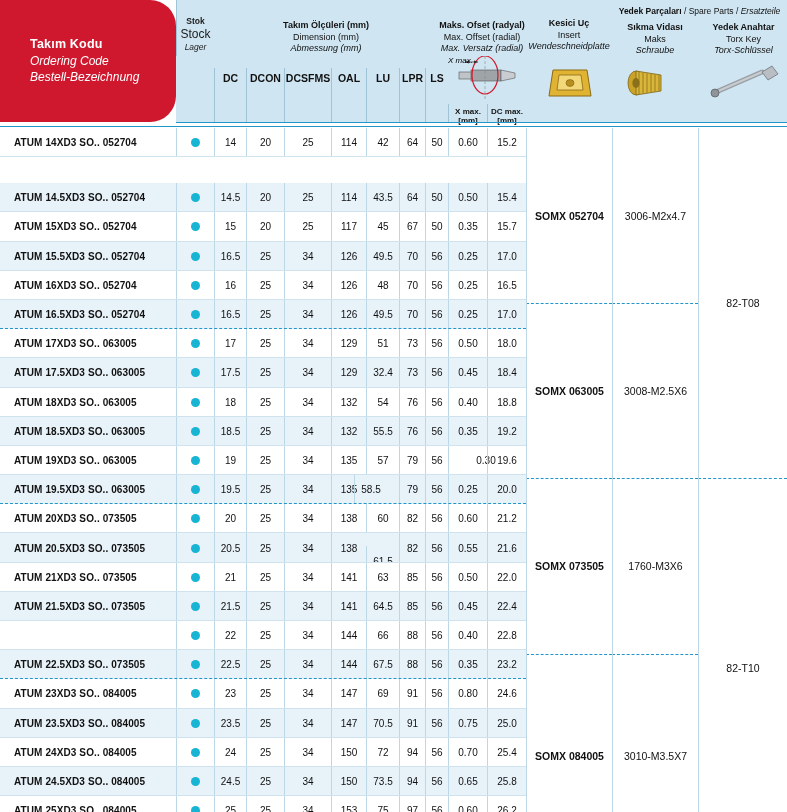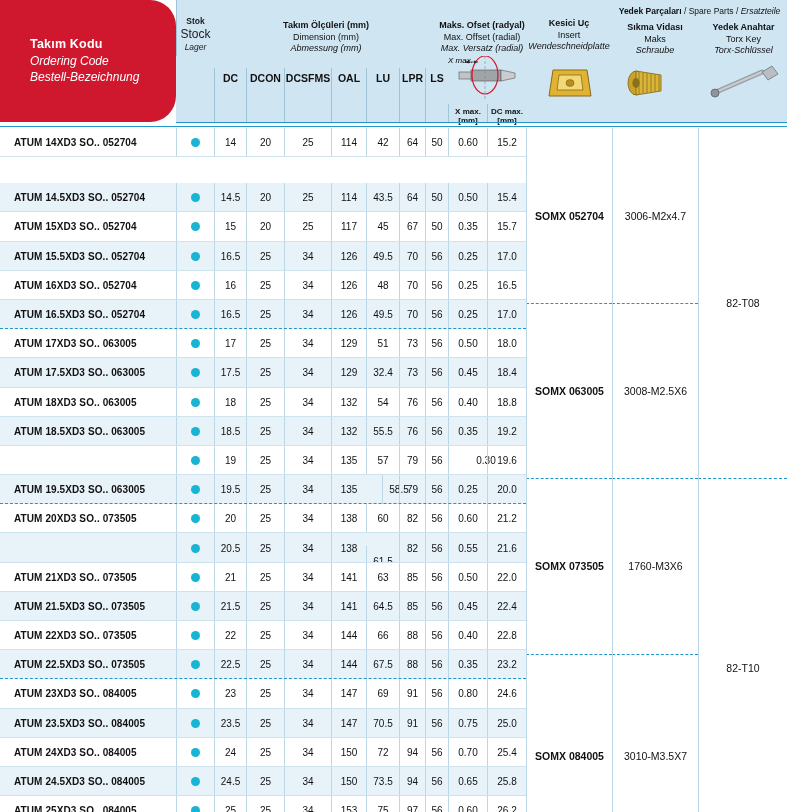--- a/index.html
+++ b/index.html
@@ -433,20 +433,21 @@
         <div class="cell" style="left: 331px; width: 35px;">132</div>
         <div class="cell" style="left: 366px; width: 33px;">55.5</div>
         <div class="cell" style="left: 399px; width: 26px;">76</div>
         <div class="cell" style="left: 425px; width: 23px;">56</div>
         <div class="cell" style="left: 448px; width: 39px;">0.35</div>
         <div class="cell" style="left: 487px; width: 39px;">19.2</div>
         <div class="rowline" style="width: 526px;"></div>
       </div>
       <div class="row" style="top: 0px;">
         <div class="cellbg" style="width: 526px;"></div>
+        <div class="cell code" style="left: 0px; width: 176px;">ATUM  19XD3  SO..  063005</div>
         <div class="cell" style="left: 176px; width: 38px;">
           <span class="dot"></span>
         </div>
         <div class="cell" style="left: 214px; width: 32px;">19</div>
         <div class="cell" style="left: 246px; width: 38px;">25</div>
         <div class="cell" style="left: 284px; width: 47px;">34</div>
         <div class="cell" style="left: 331px; width: 35px;">135</div>
         <div class="cell" style="left: 366px; width: 33px;">57</div>
         <div class="cell" style="left: 399px; width: 26px;">79</div>
         <div class="cell" style="left: 425px; width: 23px;">56</div>
@@ -457,21 +458,21 @@
       <div class="row alt" style="top: 0px;">
         <div class="cellbg" style="width: 526px;"></div>
         <div class="cell code" style="left: 0px; width: 176px;">ATUM  19.5XD3  SO..  063005</div>
         <div class="cell" style="left: 176px; width: 38px;">
           <span class="dot"></span>
         </div>
         <div class="cell" style="left: 214px; width: 32px;">19.5</div>
         <div class="cell" style="left: 246px; width: 38px;">25</div>
         <div class="cell" style="left: 284px; width: 47px;">34</div>
         <div class="cell" style="left: 331px; width: 35px;">135</div>
-        <div class="cell" style="left: 382px; width: 33px;">58.5</div>
+        <div class="cell" style="left: 354px; width: 33px;">58.5</div>
         <div class="cell" style="left: 399px; width: 26px;">79</div>
         <div class="cell" style="left: 425px; width: 23px;">56</div>
         <div class="cell" style="left: 448px; width: 39px;">0.25</div>
         <div class="cell" style="left: 487px; width: 39px;">20.0</div>
         <div class="groupline" style="width: 526px;"></div>
       </div>
       <div class="row" style="top: 0px;">
         <div class="cellbg" style="width: 526px;"></div>
         <div class="cell code" style="left: 0px; width: 176px;">ATUM  20XD3  SO..  073505</div>
         <div class="cell" style="left: 176px; width: 38px;">
@@ -483,20 +484,21 @@
         <div class="cell" style="left: 331px; width: 35px;">138</div>
         <div class="cell" style="left: 366px; width: 33px;">60</div>
         <div class="cell" style="left: 399px; width: 26px;">82</div>
         <div class="cell" style="left: 425px; width: 23px;">56</div>
         <div class="cell" style="left: 448px; width: 39px;">0.60</div>
         <div class="cell" style="left: 487px; width: 39px;">21.2</div>
         <div class="rowline" style="width: 526px;"></div>
       </div>
       <div class="row alt" style="top: 0px;">
         <div class="cellbg" style="width: 526px;"></div>
+        <div class="cell code" style="left: 0px; width: 176px;">ATUM  20.5XD3  SO..  073505</div>
         <div class="cell" style="left: 176px; width: 38px;">
           <span class="dot"></span>
         </div>
         <div class="cell" style="left: 214px; width: 32px;">20.5</div>
         <div class="cell" style="left: 246px; width: 38px;">25</div>
         <div class="cell" style="left: 284px; width: 47px;">34</div>
         <div class="cell" style="left: 331px; width: 35px;">138</div>
         <div class="cell" style="left: 366px; width: 33px; margin-top: 13px;">61.5</div>
         <div class="cell" style="left: 399px; width: 26px;">82</div>
         <div class="cell" style="left: 425px; width: 23px;">56</div>
@@ -533,21 +535,20 @@
         <div class="cell" style="left: 331px; width: 35px;">141</div>
         <div class="cell" style="left: 366px; width: 33px;">64.5</div>
         <div class="cell" style="left: 399px; width: 26px;">85</div>
         <div class="cell" style="left: 425px; width: 23px;">56</div>
         <div class="cell" style="left: 448px; width: 39px;">0.45</div>
         <div class="cell" style="left: 487px; width: 39px;">22.4</div>
         <div class="rowline" style="width: 526px;"></div>
       </div>
       <div class="row" style="top: 0px;">
         <div class="cellbg" style="width: 526px;"></div>
-        <div class="cell code" style="left: 0px; width: 176px;">ATUM  22XD3  SO..  073505</div>
         <div class="cell" style="left: 176px; width: 38px;">
           <span class="dot"></span>
         </div>
         <div class="cell" style="left: 214px; width: 32px;">22</div>
         <div class="cell" style="left: 246px; width: 38px;">25</div>
         <div class="cell" style="left: 284px; width: 47px;">34</div>
         <div class="cell" style="left: 331px; width: 35px;">144</div>
         <div class="cell" style="left: 366px; width: 33px;">66</div>
         <div class="cell" style="left: 399px; width: 26px;">88</div>
         <div class="cell" style="left: 425px; width: 23px;">56</div>

